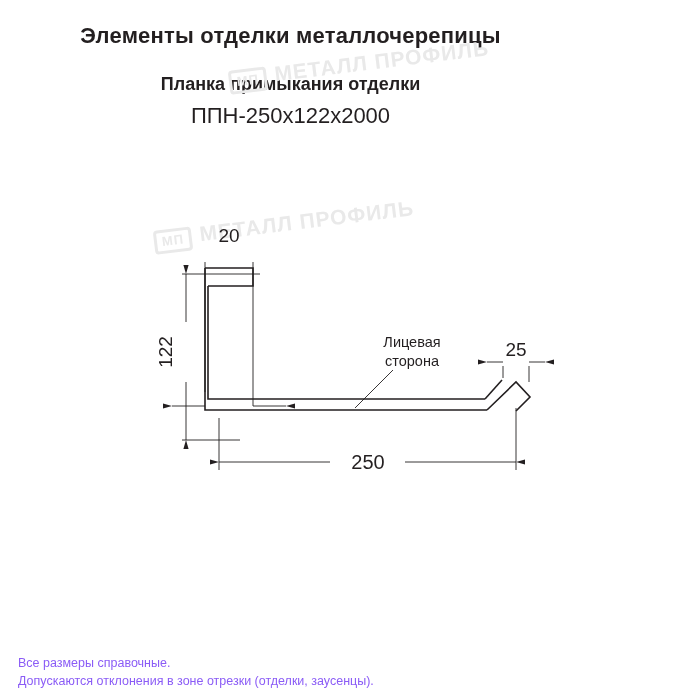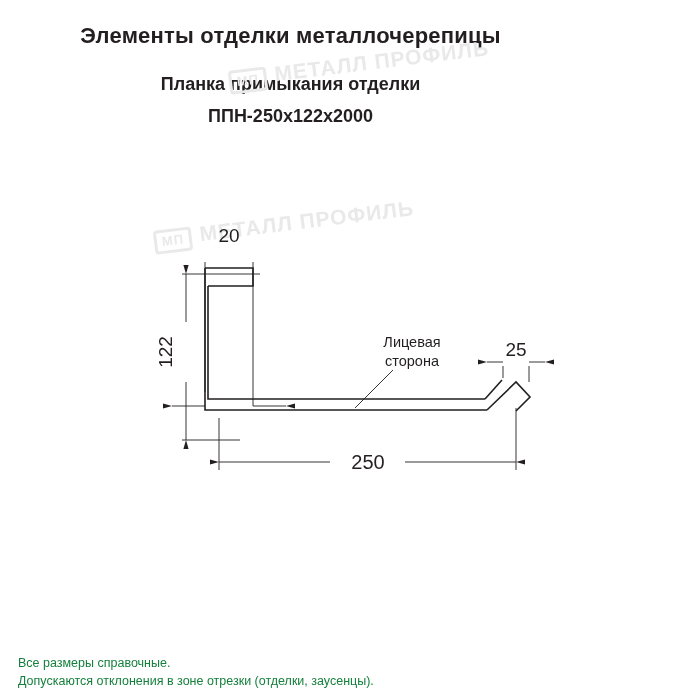--- a/index.html
+++ b/index.html
@@ -33,42 +33,42 @@
     line-height: 28px;
   }
   .subtitle-1 {
     margin-top: 22px;
     font-size: 18px;
     font-weight: bold;
     line-height: 24px;
   }
   .subtitle-2 {
     margin-top: 8px;
-    font-size: 18px;
-    font-weight: bold;
+    font-size: 22px;
+    font-weight: normal;
     line-height: 24px;
   }
   .drawing {
     position: absolute;
     top: 170px;
     left: 0;
     width: 648px;
     height: 360px;
   }
   .drawing svg {
     display: block;
   }
   .footnotes {
     position: absolute;
     left: 18px;
     bottom: 10px;
     width: 660px;
     font-size: 12.5px;
     line-height: 18px;
-    color: #15803d;
+    color: #8b5cf6;
   }
   .footnotes div {
     white-space: nowrap;
   }
   .wm {
     position: absolute;
     pointer-events: none;
     user-select: none;
     color: #e9e9e9;
     font-weight: bold;

